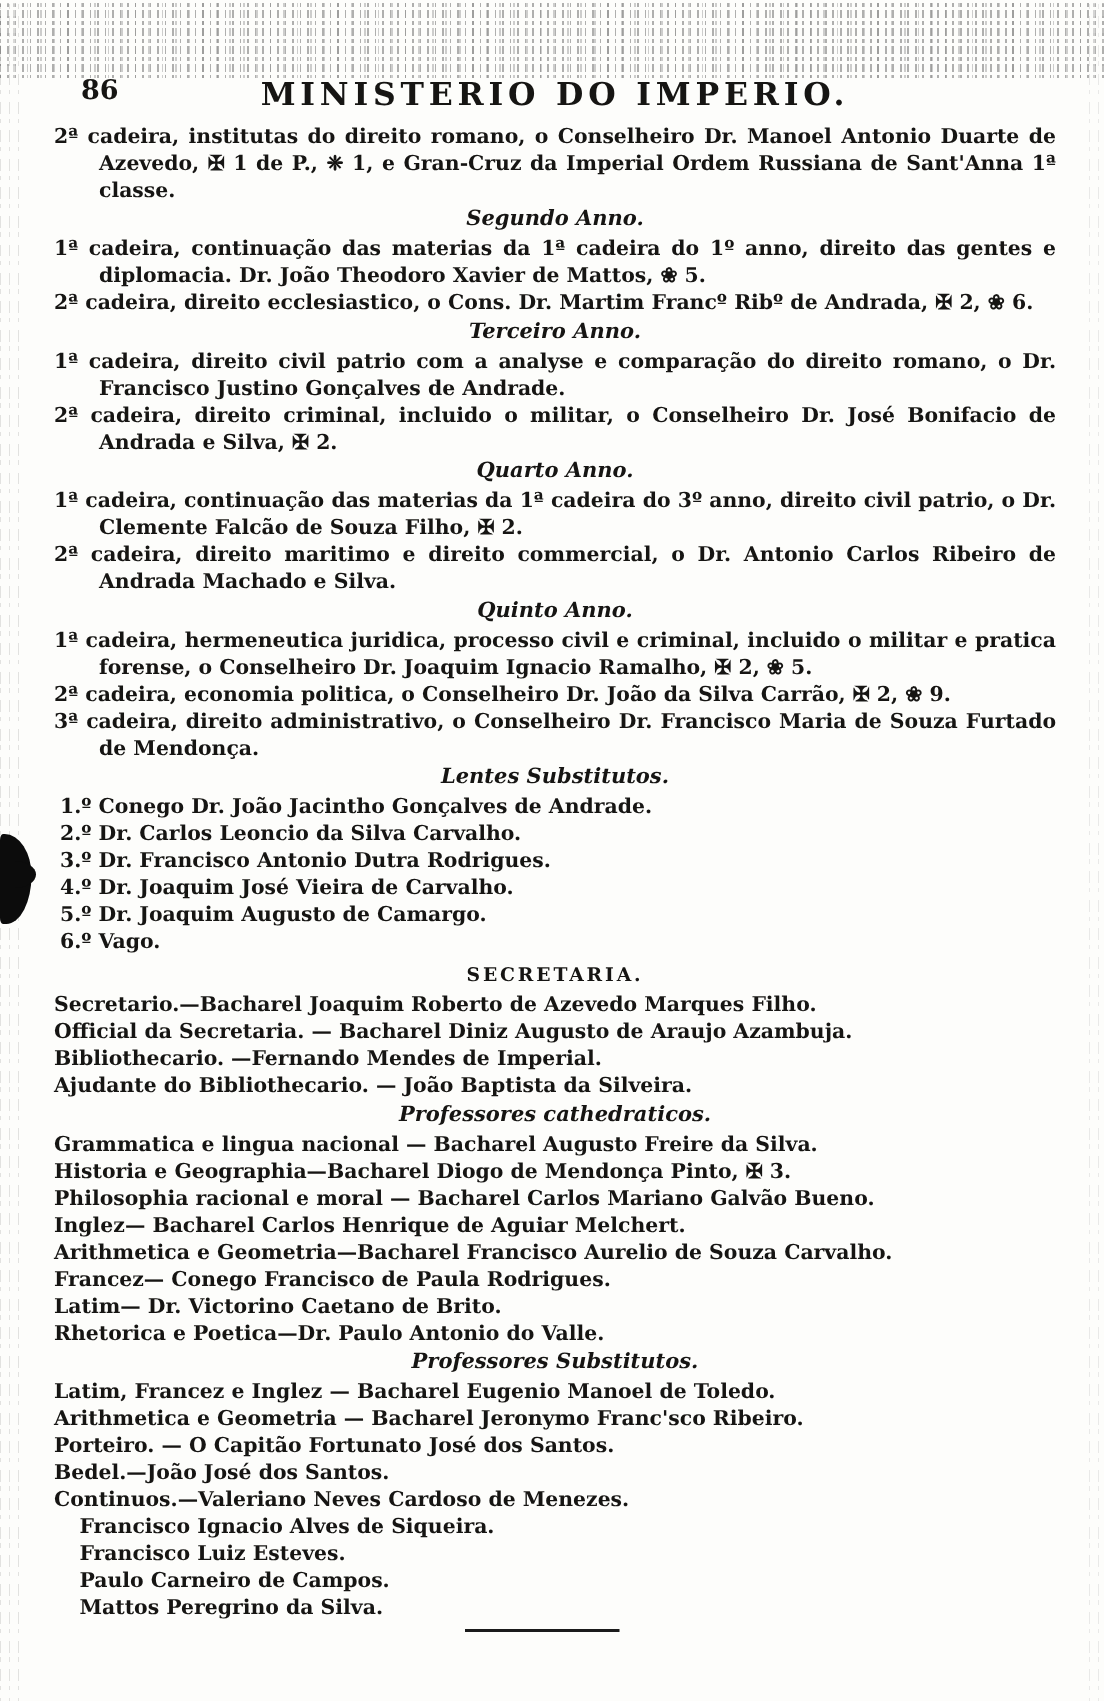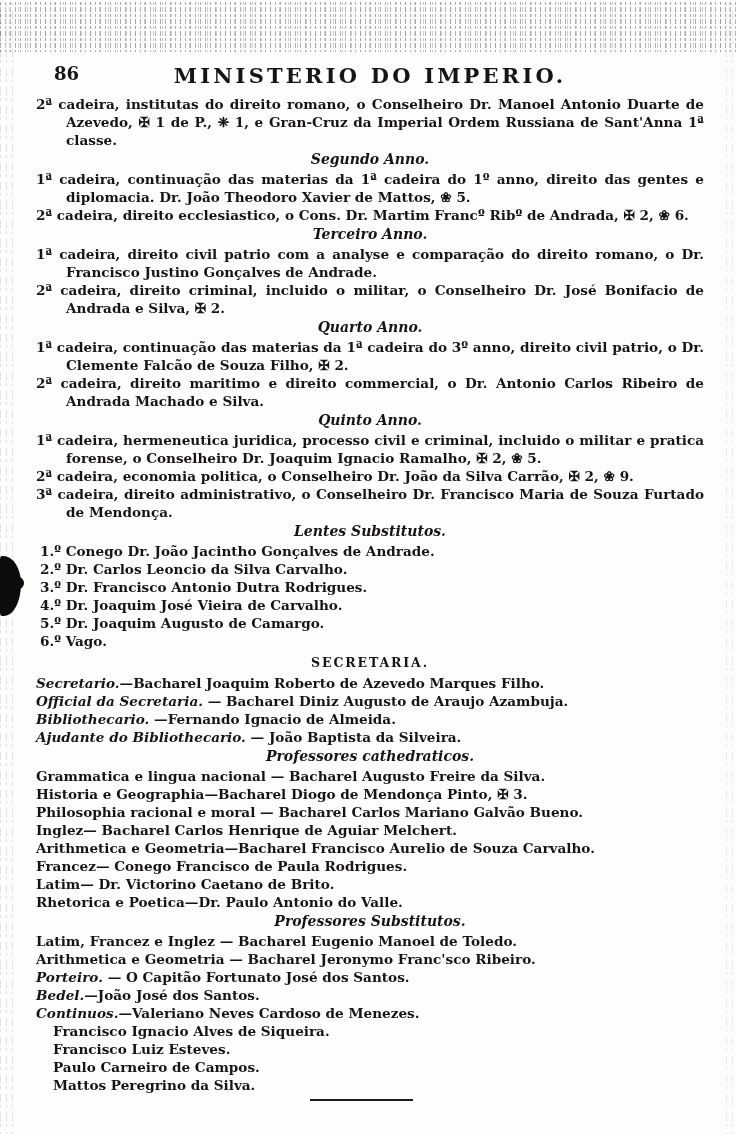--- a/index.html
+++ b/index.html
@@ -39,21 +39,21 @@
     width: 21px; height: 60px;
     background: #0c0c0c;
     border-radius: 2px 85% 80% 2px / 4px 46% 54% 4px;
   }
   .ink-blot::after {
     content: ""; position: absolute; left: 0; top: 18px;
     width: 24px; height: 18px; background: #0c0c0c;
     border-radius: 0 60% 60% 0 / 0 50% 50% 0;
   }
 
-  .content { position: absolute; inset: 0; padding: 50px 32px 0 36px; margin-top: 13px; }
+  .content { position: absolute; inset: 0; padding: 50px 32px 0 36px; }
 
   .page-header { position: relative; height: 26px; margin-bottom: 6px; }
   .page-number {
     position: absolute; left: 18px; top: 0;
     font-size: 18px; font-weight: 700;
   }
   .page-title {
     margin: 0; text-align: center;
     font-size: 21px; font-weight: 700; letter-spacing: 3.2px;
   }
@@ -67,21 +67,21 @@
   .h-italic {
     margin: 1px 0; text-align: center;
     font-size: 14px; font-style: italic; font-weight: 700;
     line-height: 19px;
   }
   .h-caps {
     margin: 4px 0 3px; text-align: center;
     font-size: 12.5px; font-weight: 700; letter-spacing: 1.9px;
     line-height: 17px;
   }
-  .role { font-style: italic; }
+  .role { }
 
   .end-rule {
     width: 103px; height: 2px; background: #1b1b1b;
     margin: 5px auto 0; transform: translateX(-9px);
   }
 </style>
 </head>
 <body>
 
 <div class="page">
@@ -120,21 +120,21 @@
     <p class="lente">1.º Conego Dr. João Jacintho Gonçalves de Andrade.</p>
     <p class="lente">2.º Dr. Carlos Leoncio da Silva Carvalho.</p>
     <p class="lente">3.º Dr. Francisco Antonio Dutra Rodrigues.</p>
     <p class="lente">4.º Dr. Joaquim José Vieira de Carvalho.</p>
     <p class="lente">5.º Dr. Joaquim Augusto de Camargo.</p>
     <p class="lente">6.º Vago.</p>
 
     <h3 class="h-caps">SECRETARIA.</h3>
     <p class="plain"><span class="role">Secretario.</span><span>—Bacharel Joaquim Roberto de Azevedo Marques Filho.</span></p>
     <p class="plain"><span class="role">Official da Secretaria.</span><span> — Bacharel Diniz Augusto de Araujo Azambuja.</span></p>
-    <p class="plain"><span class="role">Bibliothecario.</span><span> —Fernando Ignacio de Almeida.</span></p>
+    <p class="plain"><span class="role">Bibliothecario.</span><span> —Fernando Mendes de Imperial.</span></p>
     <p class="plain"><span class="role">Ajudante do Bibliothecario.</span><span> — João Baptista da Silveira.</span></p>
 
 
     <h2 class="h-italic">Professores cathedraticos.</h2>
     <p class="plain">Grammatica e lingua nacional — Bacharel Augusto Freire da Silva.</p>
     <p class="plain">Historia e Geographia—Bacharel Diogo de Mendonça Pinto, ✠ 3.</p>
     <p class="plain">Philosophia racional e moral — Bacharel Carlos Mariano Galvão Bueno.</p>
     <p class="plain">Inglez— Bacharel Carlos Henrique de Aguiar Melchert.</p>
     <p class="plain">Arithmetica e Geometria—Bacharel Francisco Aurelio de Souza Carvalho.</p>
     <p class="plain">Francez— Conego Francisco de Paula Rodrigues.</p>

